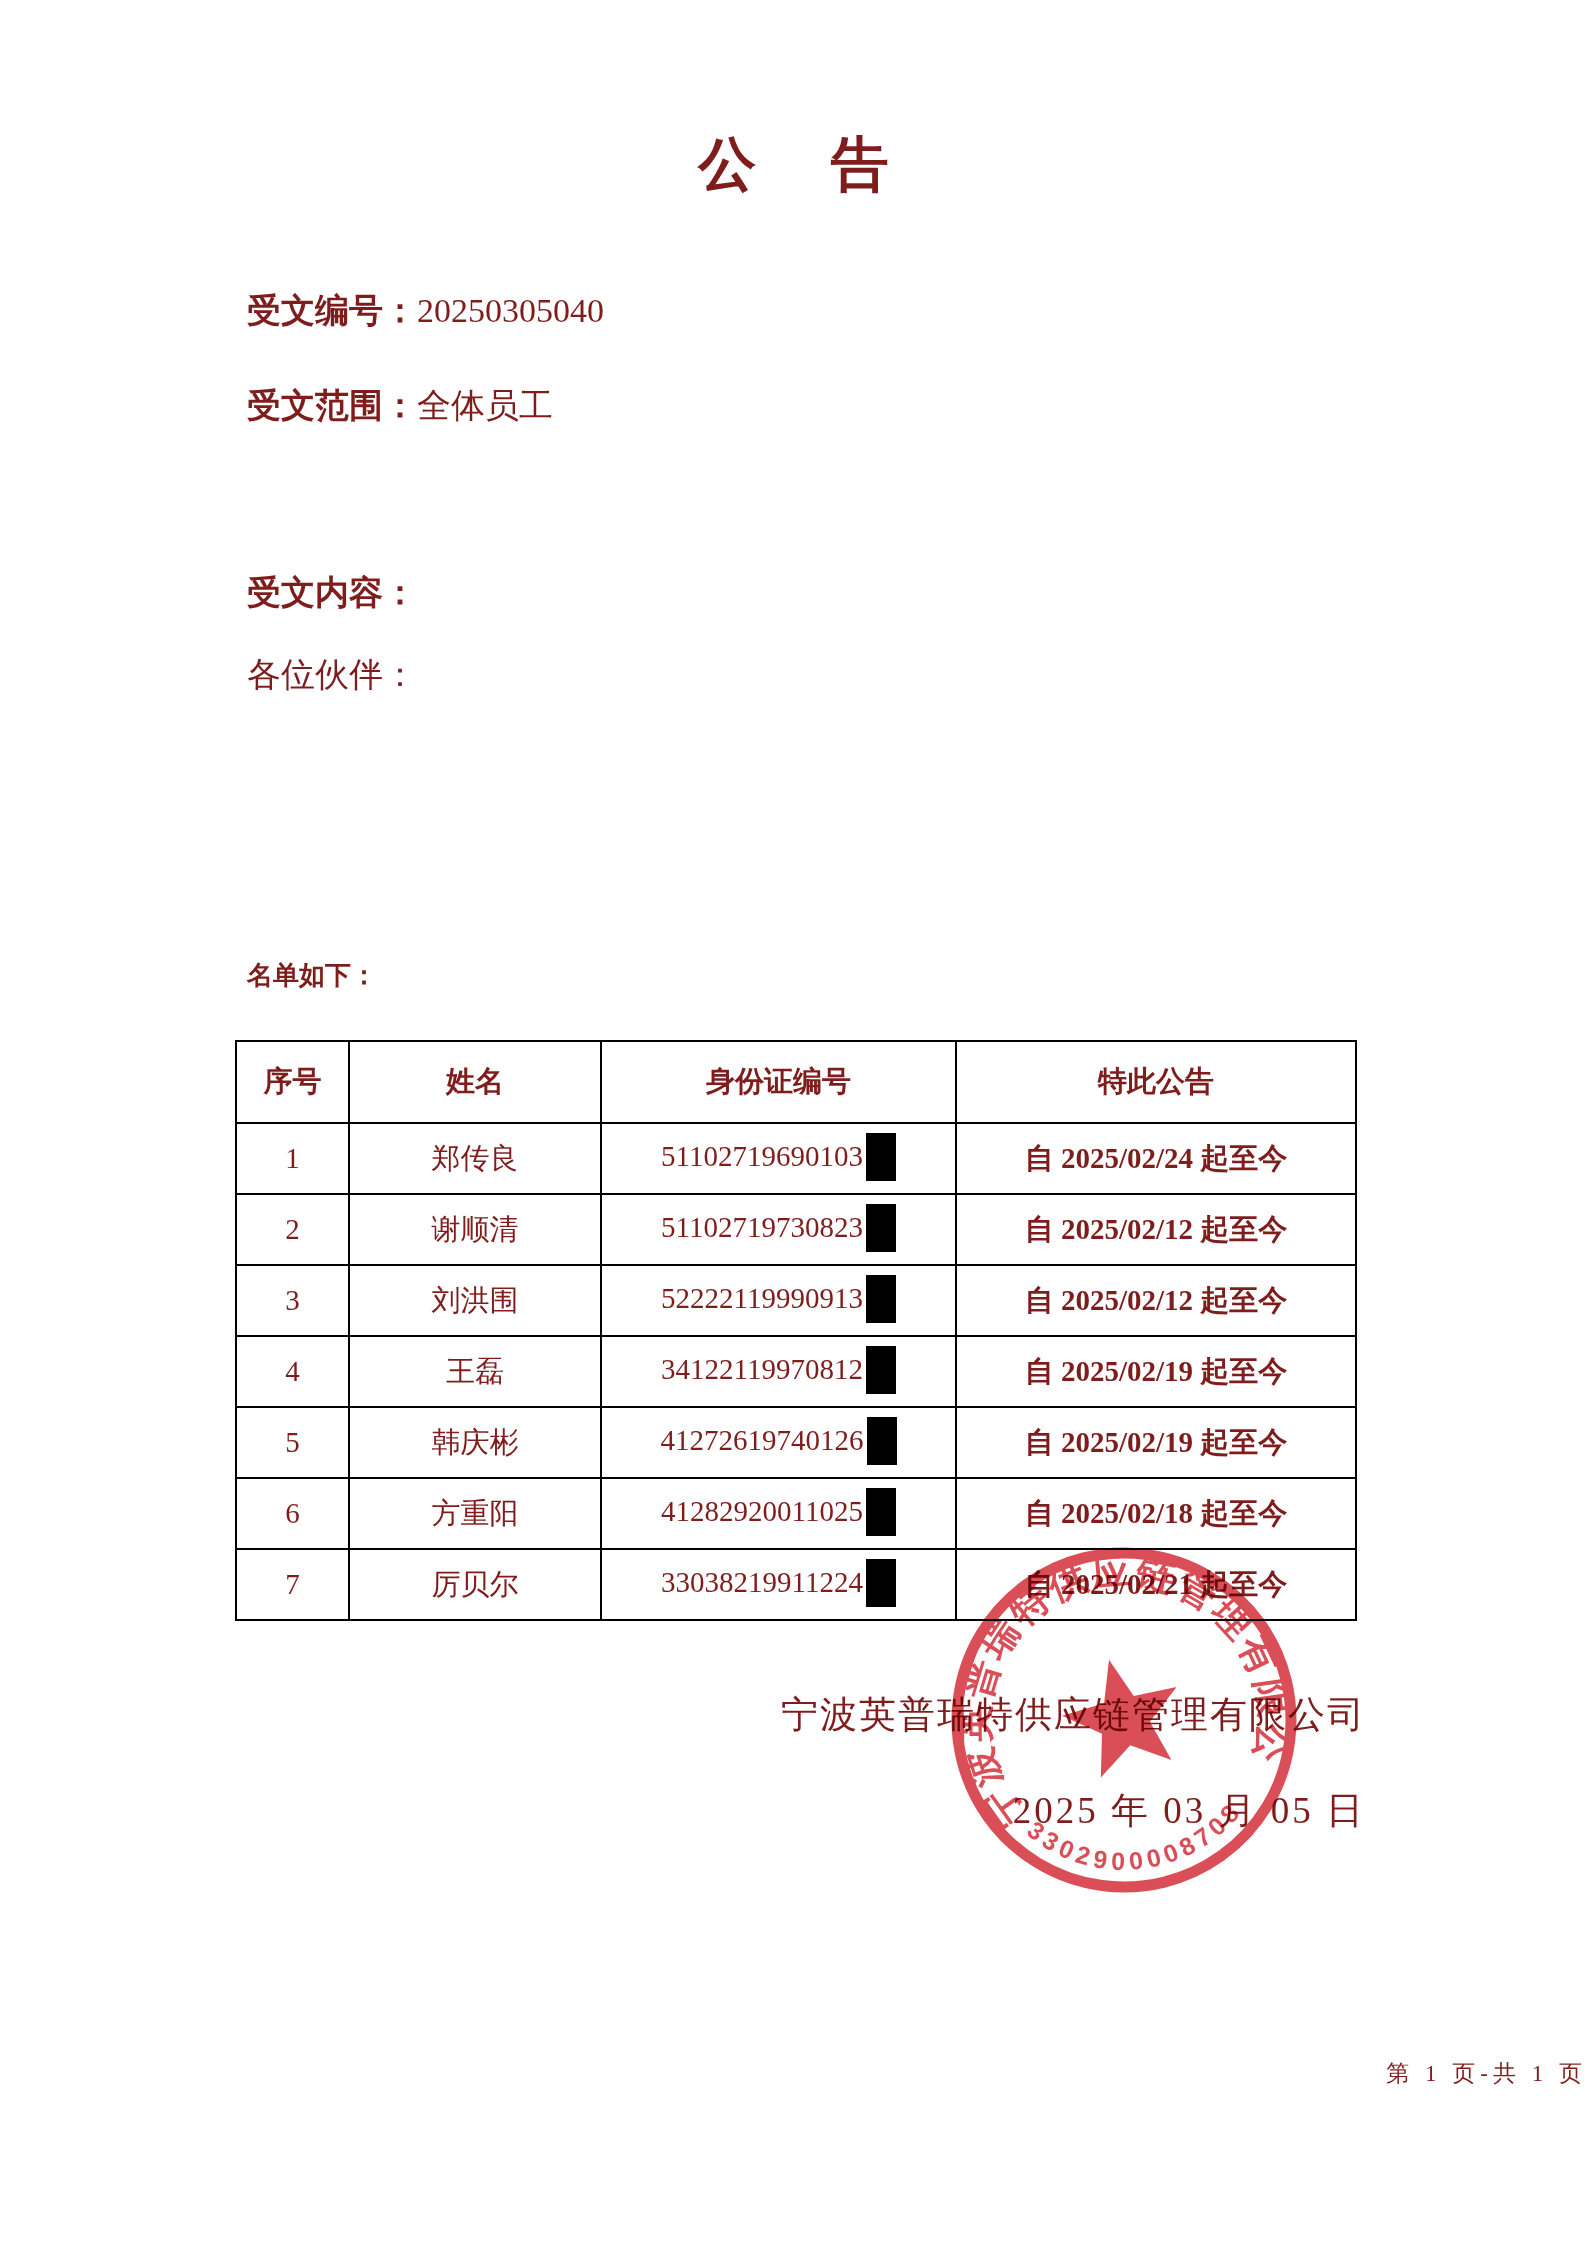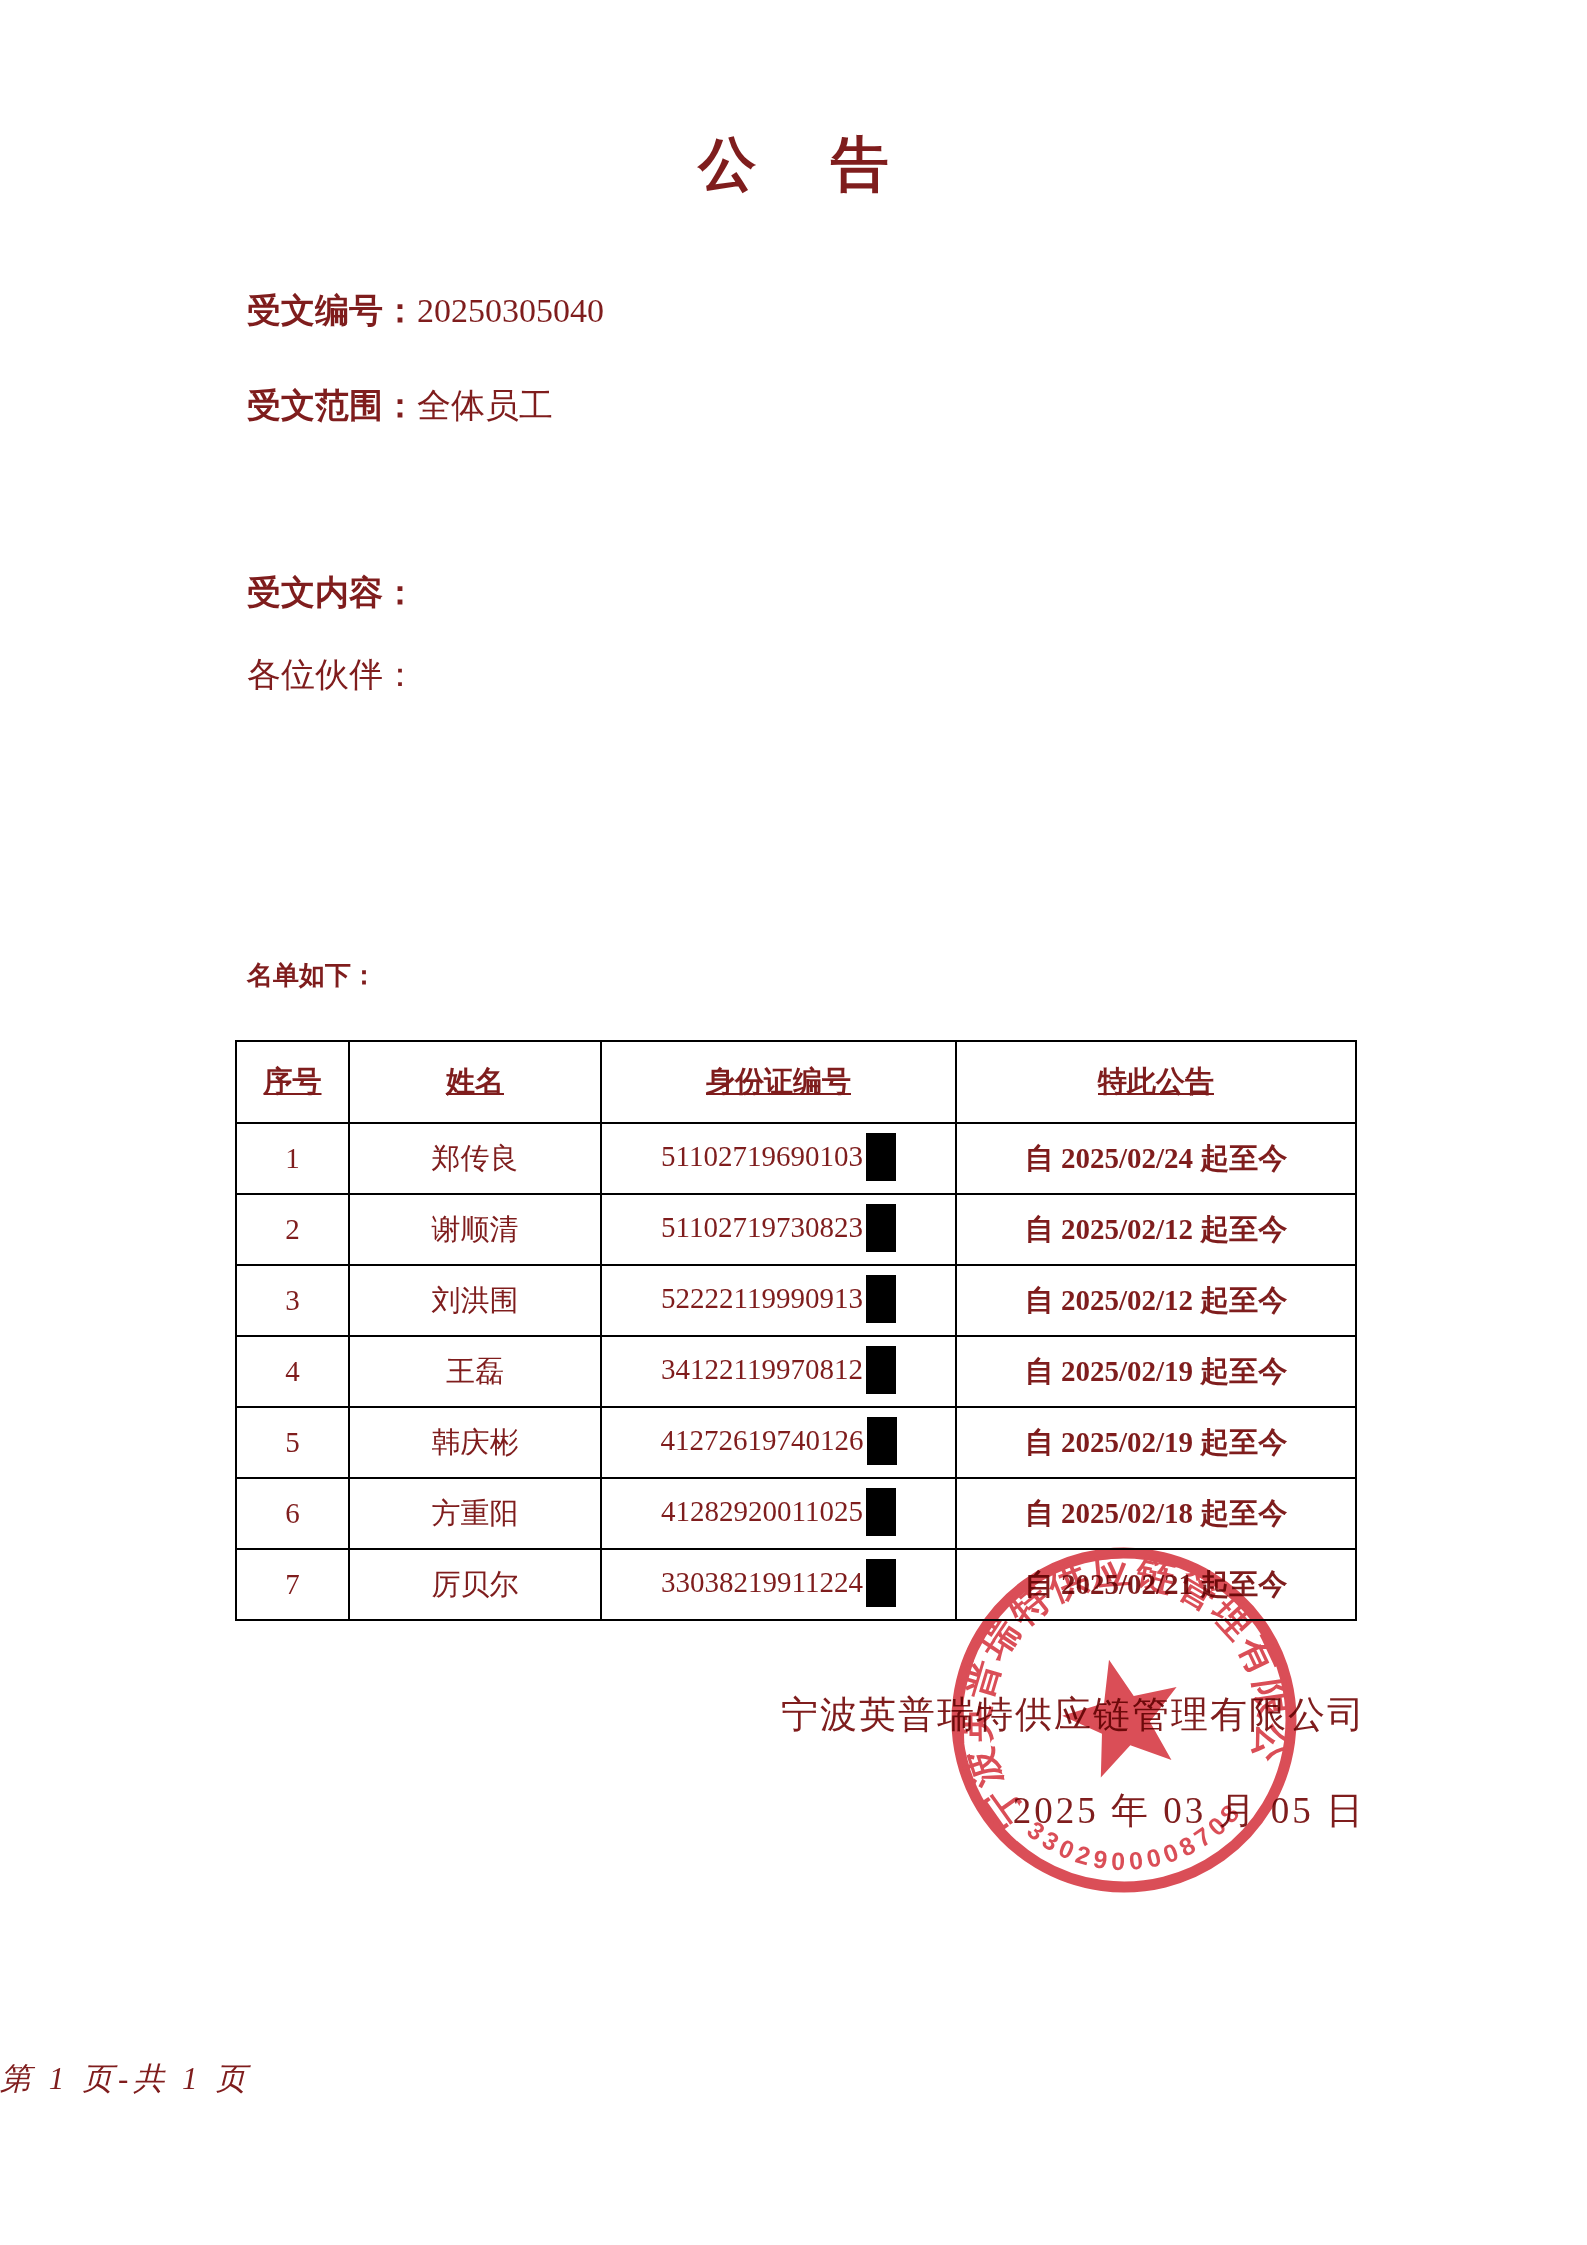--- a/index.html
+++ b/index.html
@@ -45,41 +45,40 @@
     border-collapse:collapse;table-layout:fixed;
   }
   table.roster th,table.roster td{
     border:2px solid #000;
     text-align:center;vertical-align:middle;
     padding:0;
   }
   table.roster th{
     height:80px;font-size:29px;font-weight:700;
     font-family:"Liberation Sans","DejaVu Sans",sans-serif;
-    text-decoration:underline;
   }
   table.roster td{height:69px;font-size:29px;}
   td.cell-id{font-weight:400;font-size:30px;}
   td.cell-period{font-weight:700;font-size:28px;}
   .redact{
     display:inline-block;width:30px;height:48px;
     background:#000;vertical-align:middle;
     margin-left:3px;transform:translateY(-2px);
   }
   .sig-company{
     position:absolute;right:221px;top:1690px;
     font-size:37px;letter-spacing:2px;white-space:nowrap;
   }
   .sig-date{
     position:absolute;right:221px;top:1786px;
     font-size:37px;letter-spacing:3px;white-space:nowrap;
   }
   .footer{
     position:absolute;top:2058px;left:0;width:100%;
-    text-align:left;font-size:31px;letter-spacing:5px;font-style:italic;
+    text-align:right;font-size:23px;letter-spacing:5px;
   }
   .stamp{
     position:absolute;left:932px;top:1528px;
     width:384px;height:384px;
     opacity:.88;
     mix-blend-mode:multiply;
     pointer-events:none;
   }
 </style>
 </head>

